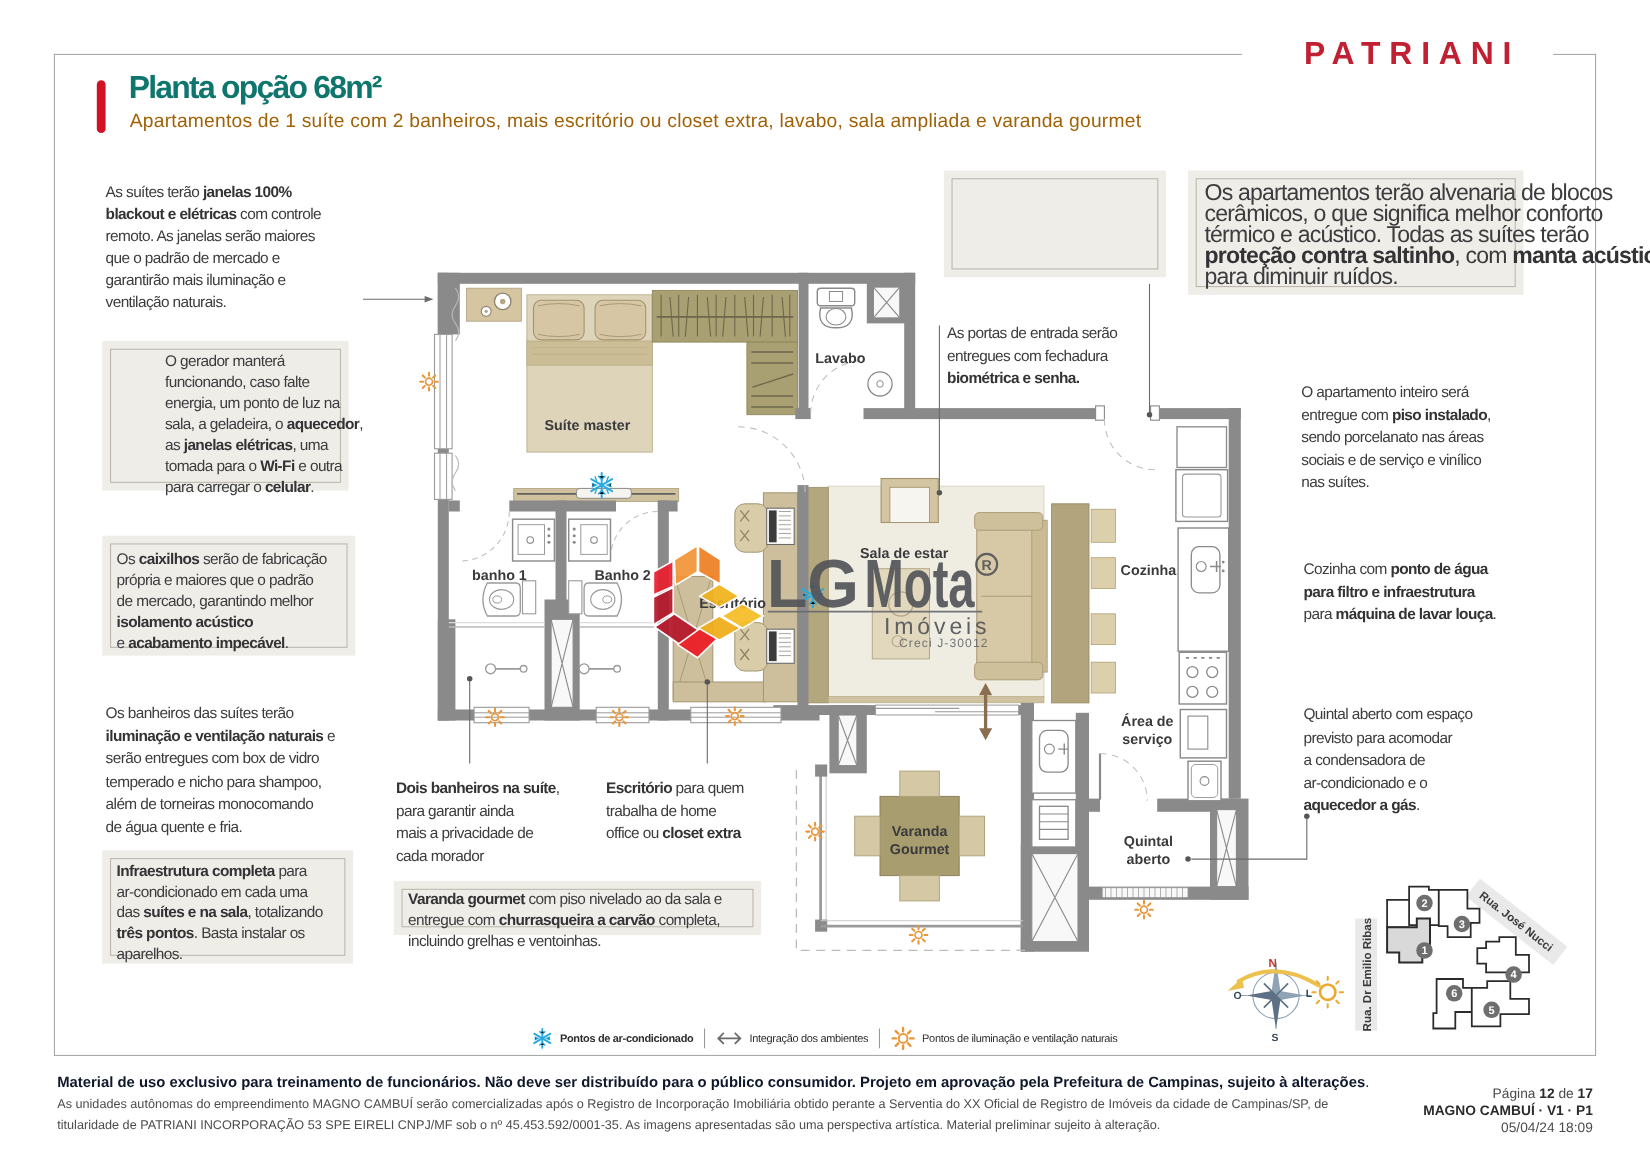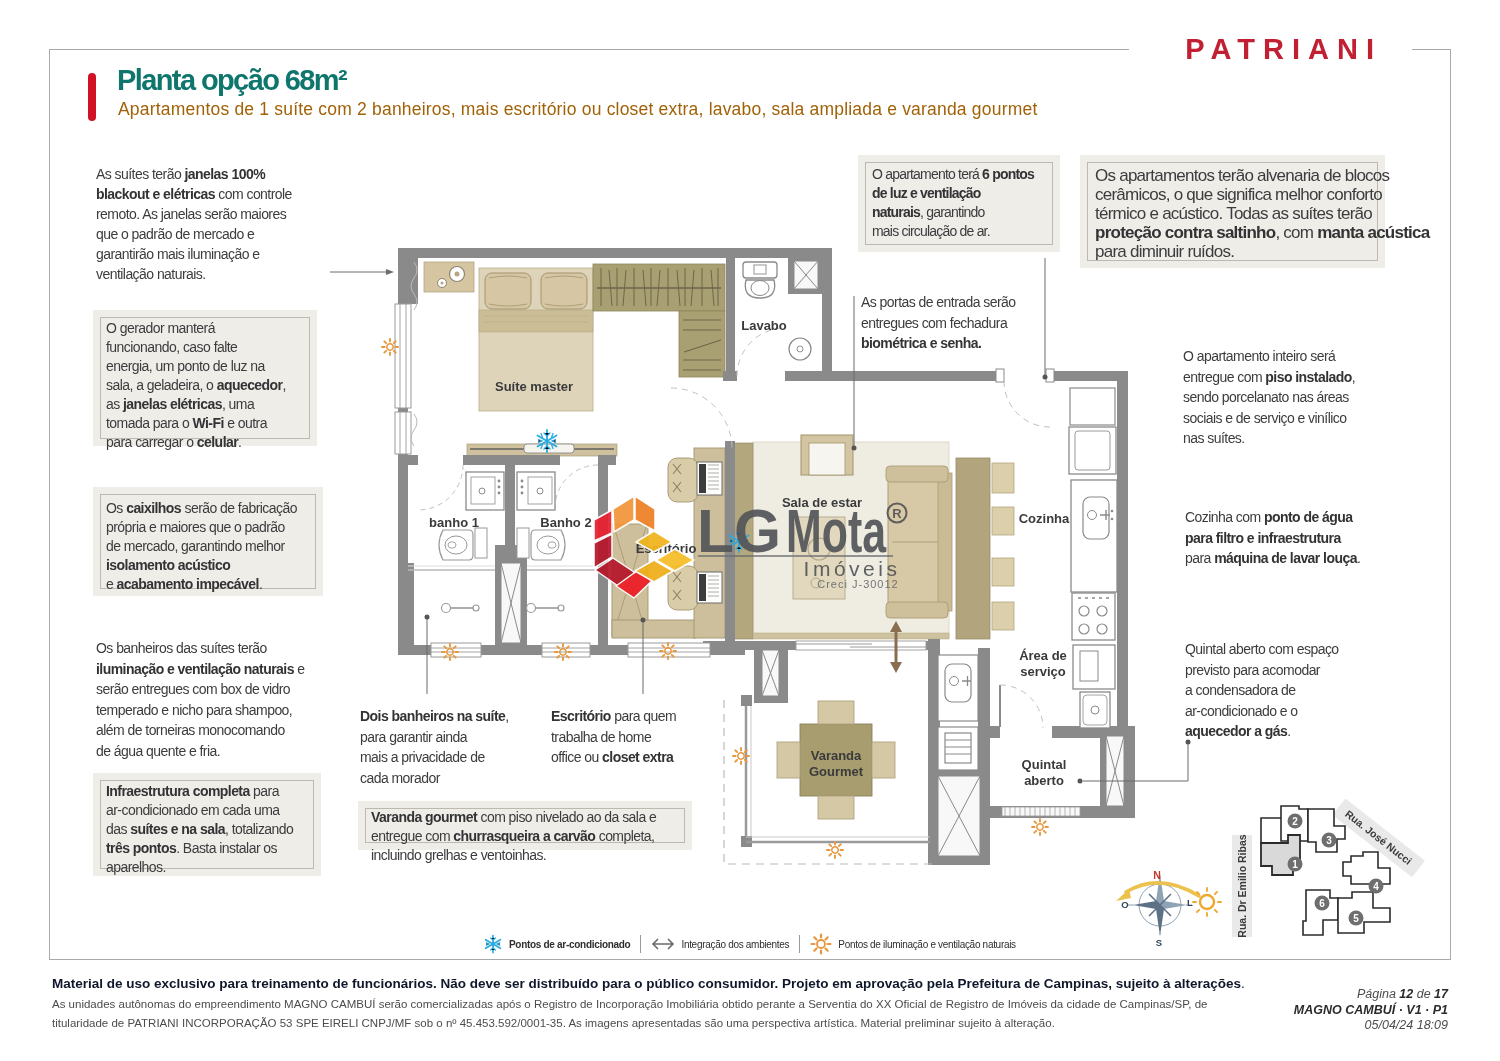--- a/index.html
+++ b/index.html
@@ -31,21 +31,21 @@
 <div class="abs" style="left:88px;top:73px;width:8px;height:48px;background:#d11224;border-radius:4px;"></div>
 
 <div class="abs" style="left:117px;top:64px;font-size:29px;font-weight:bold;letter-spacing:-1.6px;color:#0f766e;">Planta opção 68m²</div>
 
 <div class="abs" style="left:118px;top:99px;font-size:17.5px;letter-spacing:0.2px;color:#a16207;">Apartamentos de 1 suíte com 2 banheiros, mais escritório ou closet extra, lavabo, sala ampliada e varanda gourmet</div>
 
 <div class="abs txt" style="left:96px;top:164px;width:240px;">As suítes terão <b>janelas 100%</b><br><b>blackout e elétricas</b> com controle<br>remoto. As janelas serão maiores<br>que o padrão de mercado e<br>garantirão mais iluminação e<br>ventilação naturais.</div>
 
 <div class="abs box" style="left:93px;top:310px;width:224px;height:136px;">
   <div class="inner"></div>
-  <div class="txt" style="padding:9px 0 0 13px;">O gerador manterá<br>funcionando, caso falte<br>energia, um ponto de luz na<br>sala, a geladeira, o <b>aquecedor</b>,<br>as <b>janelas elétricas</b>, uma<br>tomada para o <b>Wi-Fi</b> e outra<br>para carregar o <b>celular</b>.</div>
+  <div class="txt" style="padding:9px 0 0 13px;margin-left:44px;">O gerador manterá<br>funcionando, caso falte<br>energia, um ponto de luz na<br>sala, a geladeira, o <b>aquecedor</b>,<br>as <b>janelas elétricas</b>, uma<br>tomada para o <b>Wi-Fi</b> e outra<br>para carregar o <b>celular</b>.</div>
 </div>
 
 <div class="abs box" style="left:93px;top:487px;width:230px;height:109px;">
   <div class="inner"></div>
   <div class="txt" style="padding:12px 0 0 13px;">Os <b>caixilhos</b> serão de fabricação<br>própria e maiores que o padrão<br>de mercado, garantindo melhor<br><b>isolamento acústico</b><br>e <b>acabamento impecável</b>.</div>
 </div>
 
 <div class="abs txt" style="left:96px;top:638px;width:250px;line-height:20.5px;">Os banheiros das suítes terão<br><b>iluminação e ventilação naturais</b> e<br>serão entregues com box de vidro<br>temperado e nicho para shampoo,<br>além de torneiras monocomando<br>de água quente e fria.</div>
 
 <div class="abs box" style="left:93px;top:773px;width:228px;height:103px;">
@@ -57,26 +57,25 @@
 
 <div class="abs txt" style="left:551px;top:706px;width:200px;line-height:20.5px;"><b>Escritório</b> para quem<br>trabalha de home<br>office ou <b>closet extra</b></div>
 
 <div class="abs box" style="left:358px;top:801px;width:334px;height:49px;">
   <div class="inner"></div>
   <div class="txt" style="padding:7px 0 0 13px;"><b>Varanda gourmet</b> com piso nivelado ao da sala e<br>entregue com <b>churrasqueira a carvão</b> completa,<br>incluindo grelhas e ventoinhas.</div>
 </div>
 
 <div class="abs box" style="left:858px;top:155px;width:202px;height:97px;">
   <div class="inner"></div>
-  <div class="txt" style="padding:10px 0 0 14px;letter-spacing:-0.8px;">O apartamento terá <b>6 pontos</b><br><b>de luz e ventilação</b><br><b>naturais</b>, garantindo<br>mais circulação de ar.</div>
 </div>
 
 <div class="abs box" style="left:1080px;top:155px;width:305px;height:113px;">
   <div class="inner"></div>
-  <div class="txt" style="padding:11px 12px 0 15px;font-size:17px;letter-spacing:-0.75px;">Os apartamentos terão alvenaria de blocos<br>cerâmicos, o que significa melhor conforto<br>térmico e acústico. Todas as suítes terão<br><b>proteção contra saltinho</b>, com <b>manta acústica</b><br>para diminuir ruídos.</div>
+  <div class="txt" style="padding:11px 12px 0 15px;font-size:21px;letter-spacing:-0.75px;">Os apartamentos terão alvenaria de blocos<br>cerâmicos, o que significa melhor conforto<br>térmico e acústico. Todas as suítes terão<br><b>proteção contra saltinho</b>, com <b>manta acústica</b><br>para diminuir ruídos.</div>
 </div>
 
 <div class="abs txt" style="left:861px;top:292px;width:230px;line-height:20.5px;">As portas de entrada serão<br>entregues com fechadura<br><b>biométrica e senha.</b></div>
 
 <div class="abs txt" style="left:1183px;top:346px;width:230px;line-height:20.5px;">O apartamento inteiro será<br>entregue com <b>piso instalado</b>,<br>sendo porcelanato nas áreas<br>sociais e de serviço e vinílico<br>nas suítes.</div>
 
 <div class="abs txt" style="left:1185px;top:507px;width:240px;line-height:20.5px;">Cozinha com <b>ponto de água</b><br><b>para filtro e infraestrutura</b><br>para <b>máquina de lavar louça</b>.</div>
 
 <div class="abs txt" style="left:1185px;top:639px;width:230px;line-height:20.5px;">Quintal aberto com espaço<br>previsto para acomodar<br>a condensadora de<br>ar-condicionado e o<br><b>aquecedor a gás</b>.</div>
 
@@ -102,21 +101,21 @@
     </svg>
   <span>Pontos de iluminação e ventilação naturais</span>
 </div>
 
 <div class="abs" style="left:52px;top:976px;width:1240px;font-size:13.5px;font-weight:bold;color:#0f172a;">Material de uso exclusivo para treinamento de funcionários. Não deve ser distribuído para o público consumidor. Projeto em aprovação pela Prefeitura de Campinas, sujeito à alterações<span style="font-weight:normal;">.</span></div>
 
 <div class="abs" style="left:52px;top:998px;width:1240px;font-size:11.5px;color:#4c4c4e;">As unidades autônomas do empreendimento MAGNO CAMBUÍ serão comercializadas após o Registro de Incorporação Imobiliária obtido perante a Serventia do XX Oficial de Registro de Imóveis da cidade de Campinas/SP, de</div>
 
 <div class="abs" style="left:52px;top:1017px;width:1240px;font-size:11.5px;color:#4c4c4e;">titularidade de PATRIANI INCORPORAÇÃO 53 SPE EIRELI CNPJ/MF sob o nº 45.453.592/0001-35. As imagens apresentadas são uma perspectiva artística. Material preliminar sujeito à alteração.</div>
 
-<div class="abs" style="right:52px;top:987px;text-align:right;font-size:12.5px;line-height:15.5px;color:#4c4c4e;font-style:italic;">Página <b style="color:#2b2b2d;">12</b> de <b style="color:#2b2b2d;">17</b><br><b style="color:#2b2b2d;">MAGNO CAMBUÍ · V1 · P1</b><br>05/04/24 18:09</div>
+<div class="abs" style="right:52px;top:987px;text-align:right;font-size:12.5px;line-height:15.5px;color:#4c4c4e;">Página <b style="color:#2b2b2d;">12</b> de <b style="color:#2b2b2d;">17</b><br><b style="color:#2b2b2d;">MAGNO CAMBUÍ · V1 · P1</b><br>05/04/24 18:09</div>
 
 <svg class="abs" style="left:0;top:0;" width="1500" height="1061" viewBox="0 0 1500 1061">
 
 <g>
       <rect x="408" y="258" width="318" height="187" fill="#ffffff"></rect>
     </g>
 
 <g>
   <rect x="424" y="262" width="50" height="30" fill="#d5c5a1" stroke="#b5a585" stroke-width="0.8"></rect>
   <circle cx="457" cy="274" r="7.5" fill="#fff" stroke="#8f8371" stroke-width="1.2"></circle>

